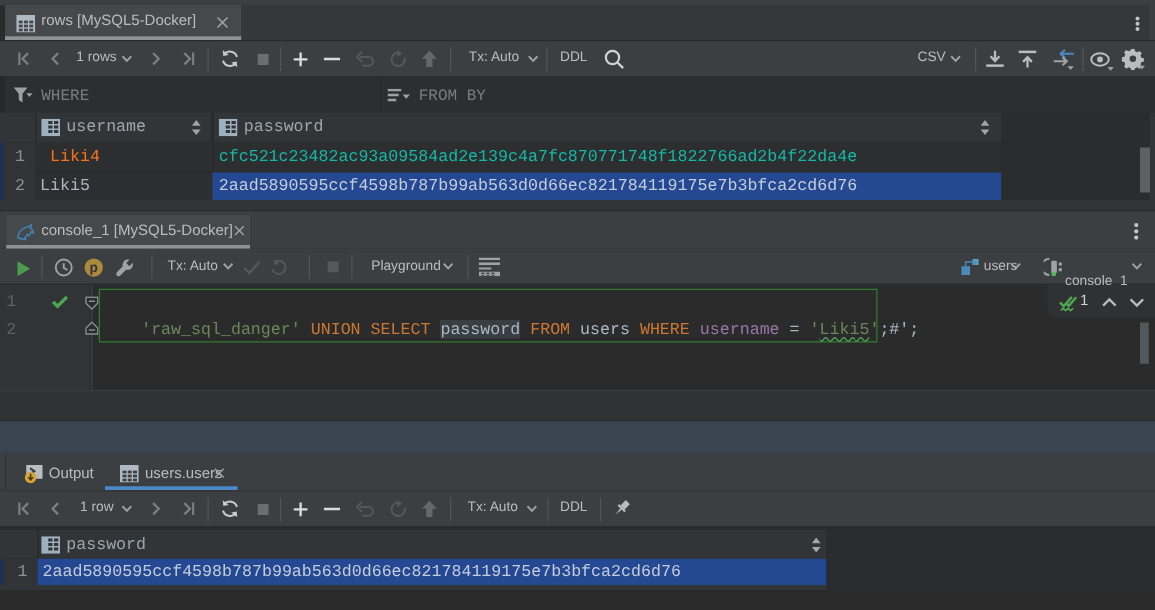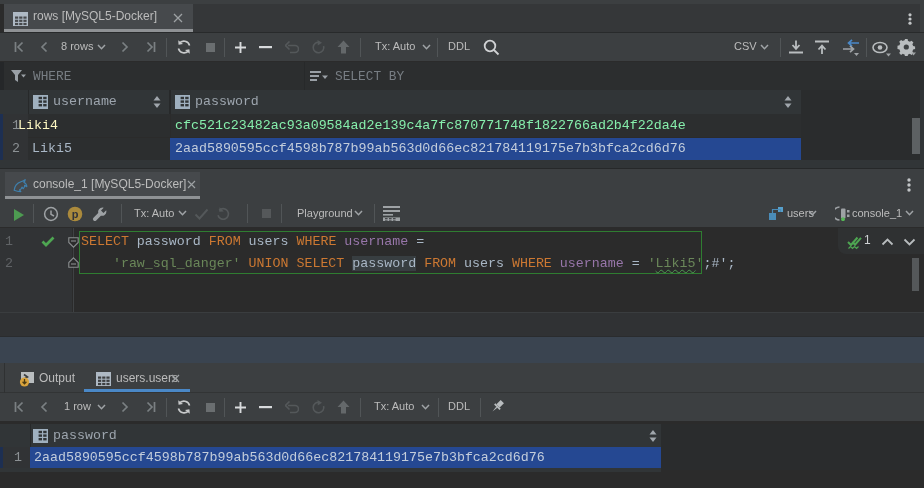--- a/index.html
+++ b/index.html
@@ -63,21 +63,21 @@
       <svg width="10" height="12" viewBox="0 0 10 12">
         <path d="M1.5 1 V11" stroke="#7b8083" stroke-width="1.7" fill="none"></path>
         <path d="M8.5 1.5 L4 6 L8.5 10.5" stroke="#7b8083" stroke-width="1.7" fill="none"></path>
       </svg>
     </div>
  <div class="a" style="left:40px;top:8px">
       <svg width="8" height="12" viewBox="0 0 8 12">
         <path d="M6.5 1.5 L2 6 L6.5 10.5" stroke="#7b8083" stroke-width="1.7" fill="none"></path>
       </svg>
     </div>
- <div class="a ui" style="left:61px;top:7px">8 rows</div>
+ <div class="a ui" style="left:61px;top:7px">1 rows</div>
  <div class="a" style="left:97px;top:11px">
       <svg width="9" height="6" viewBox="0 0 9 6">
         <path d="M1 1 L4.5 4.7 L8 1" stroke="#9fa3a6" stroke-width="1.5" fill="none"></path>
       </svg>
     </div>
  <div class="a" style="left:121px;top:8px">
       <svg width="8" height="12" viewBox="0 0 8 12">
         <path d="M1.5 1.5 L6 6 L1.5 10.5" stroke="#7b8083" stroke-width="1.7" fill="none"></path>
       </svg>
     </div>
@@ -206,21 +206,21 @@
 <div class="a" style="left:310px;top:71px">
     <svg width="18" height="12" viewBox="0 0 18 12">
       <g fill="#9aa0a6">
         <rect x="0" y="0" width="11" height="2"></rect>
         <rect x="0" y="4" width="9" height="2"></rect>
         <rect x="0" y="8" width="7" height="2"></rect>
         <path d="M12 4.5 h6 l-3 3.5 z"></path>
       </g>
     </svg>
   </div>
-<div class="a m12" style="left:335px;top:69px;color:#787e84">SELECT BY</div>
+<div class="a m12" style="left:335px;top:69px;color:#787e84">FROM BY</div>
 
 <div class="a" style="left:0;top:90px;width:801px;height:24px;background:#313537"></div>
 <div class="a" style="left:801px;top:90px;width:119px;height:24px;background:#2a2c2d"></div>
 <div class="a" style="left:920px;top:90px;width:4px;height:70px;background:#313537"></div>
 <div id="grid1head" class="a" style="left:0;top:90px;width:924px;height:24px">
  <div class="a" style="left:28px;top:0;width:1px;height:24px;background:#27292a"></div>
  <div class="a" style="left:169px;top:0;width:2px;height:24px;background:#27292a"></div>
  <div class="a" style="left:33px;top:5px">
       <svg width="15" height="14" viewBox="0 0 15 14">
         <rect width="15" height="14" fill="#9fb0bf"></rect>
@@ -265,22 +265,22 @@
 
 <div id="grid1rows" class="a" style="left:0;top:114px;width:924px;height:46px">
 
  <div class="a" style="left:0;top:0;width:28px;height:46px;background:#313335"></div>
  <div class="a" style="left:0;top:0;width:3px;height:46px;background:#1d2f52"></div>
 
  <div class="a" style="left:28px;top:0;width:142px;height:23px;background:#2c2e2f"></div>
  <div class="a" style="left:171px;top:0;width:630px;height:23px;background:#2c2e2f"></div>
  <div class="a" style="left:801px;top:0;width:119px;height:46px;background:#2a2c2d"></div>
  <div class="a mono" style="left:12px;top:4px;color:#8c9194">1</div>
- <div class="a mono" style="left:18px;top:4px;color:#fef9c3">Liki4</div>
- <div class="a mono" style="left:175px;top:4px;color:#86efac">cfc521c23482ac93a09584ad2e139c4a7fc870771748f1822766ad2b4f22da4e</div>
+ <div class="a mono" style="left:40px;top:4px;color:#f97316">Liki4</div>
+ <div class="a mono" style="left:175px;top:4px;color:#14b8a6">cfc521c23482ac93a09584ad2e139c4a7fc870771748f1822766ad2b4f22da4e</div>
 
  <div class="a" style="left:28px;top:24px;width:142px;height:22px;background:#2c2e2f"></div>
  <div class="a" style="left:170px;top:24px;width:631px;height:22px;background:#254892"></div>
  <div class="a mono" style="left:12px;top:27px;color:#8c9194">2</div>
  <div class="a mono" style="left:32px;top:27px;color:#a9b7c6">Liki5</div>
  <div class="a mono" style="left:175px;top:27px;color:#c3cddb">2aad5890595ccf4598b787b99ab563d0d66ec821784119175e7b3bfca2cd6d76</div>
 </div>
 
 <div class="a" style="left:912px;top:118px;width:8px;height:36px;background:#5d6163"></div>
 
@@ -404,21 +404,21 @@
     </div>
  <div class="a" style="left:835px;top:7px">
       <svg width="15" height="15" viewBox="0 0 15 15">
         <path d="M4.5 1 A6.5 6.5 0 0 0 4.5 14" stroke="#9ea2a5" stroke-width="1.7" fill="none"></path>
         <rect x="6" y="2.5" width="4.5" height="10" rx="1" fill="#9ea2a5"></rect>
         <rect x="12" y="4" width="2.5" height="2.5" fill="#9ea2a5"></rect>
         <rect x="12" y="8.5" width="2.5" height="2.5" fill="#9ea2a5"></rect>
         <circle cx="8" cy="13.2" r="1.9" fill="#57b857"></circle>
       </svg>
     </div>
- <div class="a ui" style="left:852px;top:8px">console_1</div>
+ <div class="a ui" style="left:852px;top:20px">console_1</div>
  <div class="a" style="left:905px;top:11px">
       <svg width="9" height="6" viewBox="0 0 9 6">
         <path d="M1 1 L4.5 4.7 L8 1" stroke="#9fa3a6" stroke-width="1.5" fill="none"></path>
       </svg>
     </div>
 </div>
 
 <div class="a" style="left:0;top:228px;width:924px;height:84px;background:#2b2b2b"></div>
 <div class="a" style="left:0;top:228px;width:72px;height:84px;background:#313335"></div>
 <div id="editor" class="a" style="left:0;top:228px;width:924px;height:77px">
@@ -444,21 +444,20 @@
         <path d="M3 4 H8" stroke="#8a8e90" stroke-width="1.1"></path>
       </svg>
     </div>
  <div class="a" style="left:68px;top:29px">
       <svg width="11" height="11" viewBox="0 0 11 11">
         <path d="M5.5 0.8 L10.2 5.5 V10.2 H0.8 V5.5 Z" fill="#2b2b2b" stroke="#8a8e90" stroke-width="1.1"></path>
         <path d="M3 7 H8" stroke="#8a8e90" stroke-width="1.1"></path>
       </svg>
     </div>
 
- <div class="a mono" style="left:81px;top:6px;color:#a9b7c6"><span style="color:#cc7832">SELECT</span> password <span style="color:#cc7832">FROM</span> users <span style="color:#cc7832">WHERE</span> <span style="color:#9876aa">username</span> =</div>
  <div class="a mono" style="left:81px;top:28px;color:#a9b7c6">    <span style="color:#6a8759">'raw_sql_danger'</span> <span style="color:#cc7832">UNION SELECT</span> <span style="background:#383e41">password</span> <span style="color:#cc7832">FROM</span> users <span style="color:#cc7832">WHERE</span> <span style="color:#9876aa">username</span> = <span style="color:#6a8759">'<span style="text-decoration:underline wavy #4e9b51 1px;text-underline-offset:2px">Liki5</span>'</span>;#';</div>
 
  <div class="a" style="left:847px;top:8px">
       <svg width="15" height="14" viewBox="0 0 15 14">
         <path d="M1 6 L4 9 L10.5 1.5" stroke="#4ea652" stroke-width="2" fill="none"></path>
         <path d="M5.5 6 L8 8.7 L14 1.8" stroke="#4ea652" stroke-width="2" fill="none"></path>
         <path d="M1.5 12.5 l2-2 2 2 2-2 2 2 2-2" stroke="#4ea652" stroke-width="1.2" fill="none"></path>
       </svg>
     </div>
  <div class="a" style="left:864px;top:5px;color:#cfd2d4;font-size:12px">1</div>

